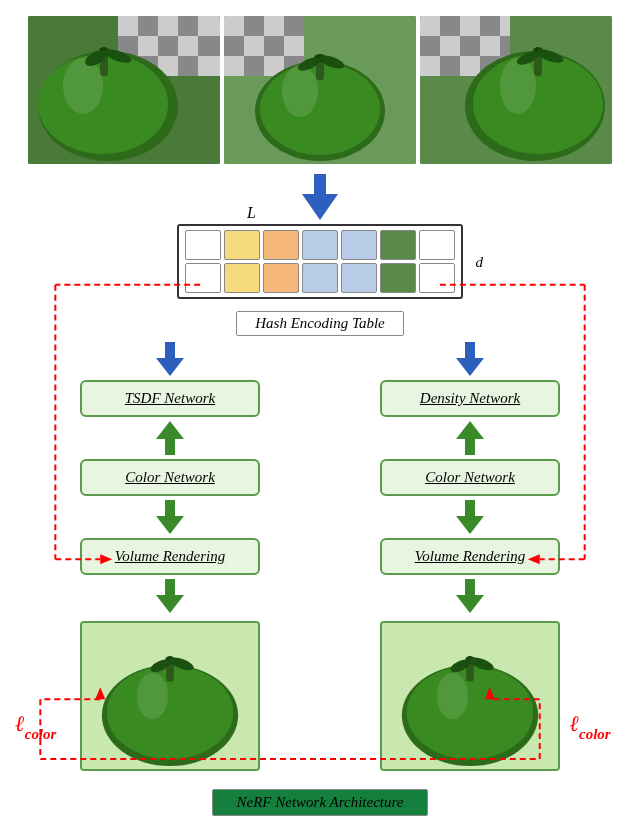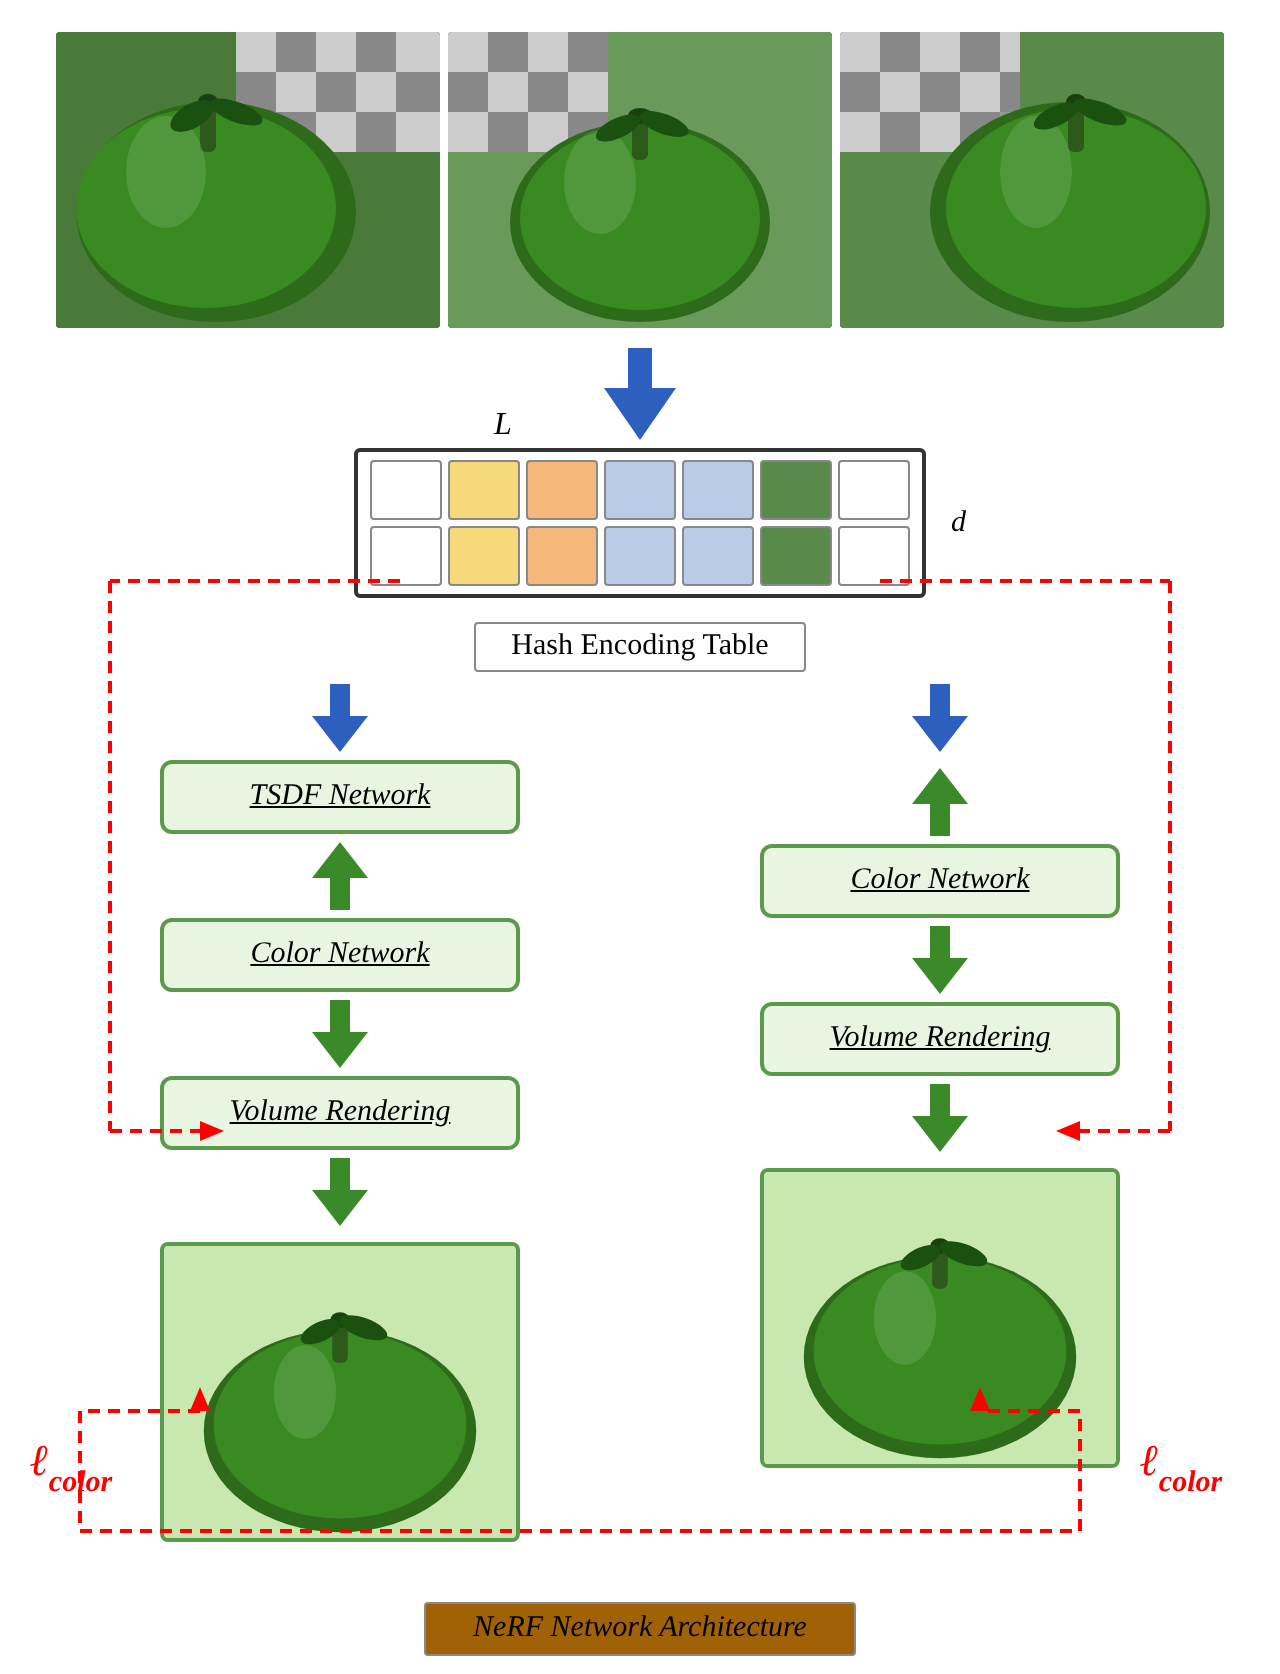--- a/index.html
+++ b/index.html
@@ -96,20 +96,21 @@
       transform: translateY(-50%);
       font-style: italic;
       font-size: 15px;
     }
     .hash-label {
       margin-top: 6px;
       border: 1.5px solid #888;
       padding: 3px 18px;
       border-radius: 2px;
       font-size: 15px;
+      font-style: italic;
       background: #fff;
     }
 
     .left-col, .right-col {
       display: flex;
       flex-direction: column;
       align-items: center;
       width: 230px;
       text-decoration: underline;
     }
@@ -203,26 +204,26 @@
     }
     svg.overlay {
       position: absolute;
       top: 0; left: 0;
       width: 100%;
       height: 100%;
       pointer-events: none;
     }
 
     .bottom-label {
-      margin-top: 16px;
+      margin-top: 4px;
       border: 1.5px solid #888;
       padding: 4px 24px;
       font-size: 15px;
       font-style: italic;
-      background: #a16207;
+      background: #15803d;
       border-radius: 2px;
     }
   </style>
 </head>
 <body>
 
 <div class="diagram-container" style="display:flex;flex-direction:column;align-items:center;padding-bottom:20px;position:relative;">
 
   <div class="top-images">
 
@@ -406,20 +407,21 @@
       </div>
     </div>
 
     <div class="right-col">
 
       <div class="blue-arrow-small">
         <div class="shaft"></div>
         <div class="head"></div>
       </div>
 
+      <div class="network-box">Density Network</div>
 
       <div class="green-arrow-up">
         <div class="head"></div>
         <div class="shaft"></div>
       </div>
 
       <div class="network-box">Color Network</div>
 
       <div class="green-arrow-small">
         <div class="shaft"></div>

